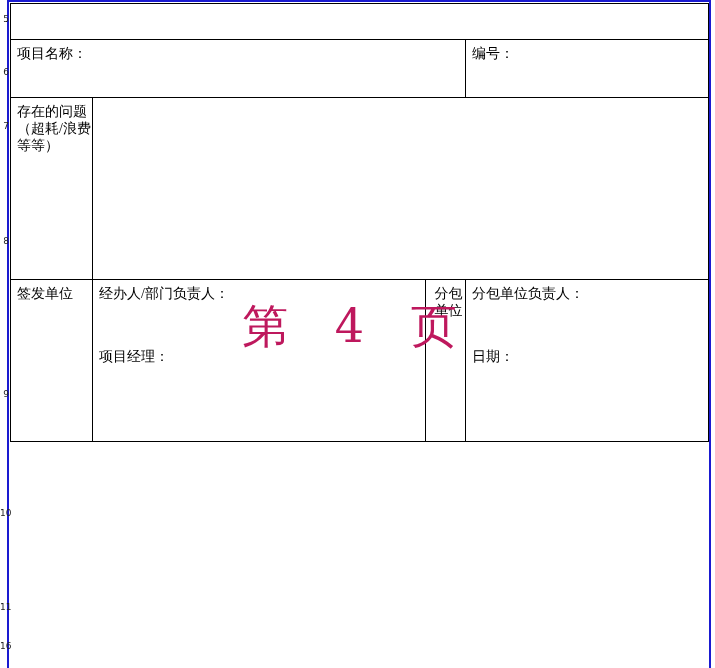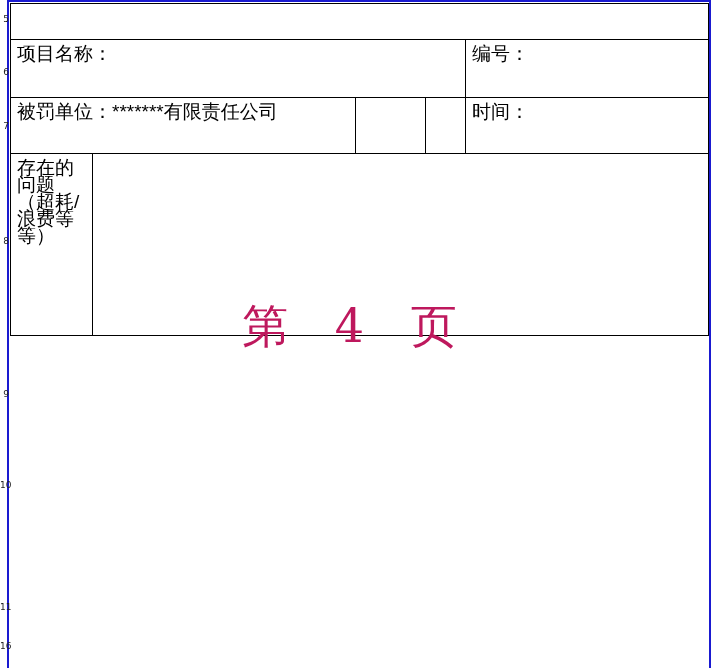--- a/index.html
+++ b/index.html
@@ -63,23 +63,23 @@
     top: 3px;
     border-collapse: collapse;
     table-layout: fixed;
     width: 698px;
     background: transparent;
   }
   table.doc td {
     border: 1px solid #000000;
     vertical-align: top;
     padding: 5px 0 4px 6px;
-    font-size: 19px;
+    font-size: 14px;
     line-height: 17px;
-    font-family: Liberation Sans, sans-serif;
+    font-family: Liberation Serif, serif;
   }
 
   .title-cell {
     text-align: center;
     font-size: 19px;
     font-weight: bold;
     letter-spacing: 2px;
     padding: 7px 0 8px 0;
     vertical-align: middle;
     height: 26px;
@@ -151,21 +151,21 @@
 <div class="page">
 
   <div class="sheet-frame"></div>
 
   <div class="gutter">
     <div class="rownum" style="top:14px;">5</div>
     <div class="rownum" style="top:67px;">6</div>
     <div class="rownum" style="top:121px;">7</div>
     <div class="rownum" style="top:236px;">8</div>
     <div class="rownum" style="top:389px;">9</div>
-    <div class="rownum" style="top:480px;">10</div>
+    <div class="rownum" style="top:508px;">10</div>
     <div class="rownum" style="top:602px;">11</div>
     <div class="rownum" style="top:641px;">16</div>
   </div>
 
   <table class="doc">
     <colgroup>
       <col style="width:82px;">
       <col style="width:263px;">
       <col style="width:70px;">
       <col style="width:40px;">
@@ -175,32 +175,38 @@
     <tbody>
         <tr>
       <td class="title-cell" colspan="5"></td>
     </tr>
 
     <tr>
       <td class="vcenter" colspan="4" style="height:48px;">项目名称：</td>
       <td class="vcenter">编号：</td>
     </tr>
 
-    <tr>
-      <td class="vcenter" colspan="2" style="height:46px;"><span>被罚单位：*******有限责任公司</span></td>
-      <td class="vcenter"></td>
-      <td class="vcenter"></td>
-      <td class="vcenter">时间：</td>
-    </tr>
 
     <tr>
       <td class="label-narrow" style="height:172px;">存在的问题（超耗/浪费等等）</td>
       <td colspan="4"></td>
     </tr>
 
 
+    <tr>
+      <td class="sign-label" style="height:152px;">签发单位</td>
+      <td colspan="2">
+        <span class="stack-top">经办人/部门负责人：</span>
+        <span class="stack-bottom">项目经理：</span>
+      </td>
+      <td class="sub-label">分包单位</td>
+      <td>
+        <span class="stack-top">分包单位负责人：</span>
+        <span class="stack-bottom">日期：</span>
+      </td>
+    </tr>
 
   </tbody>
     </table>
 
   <div class="watermark">第 4 页</div>
 
 </div>
 
 </body></html>

